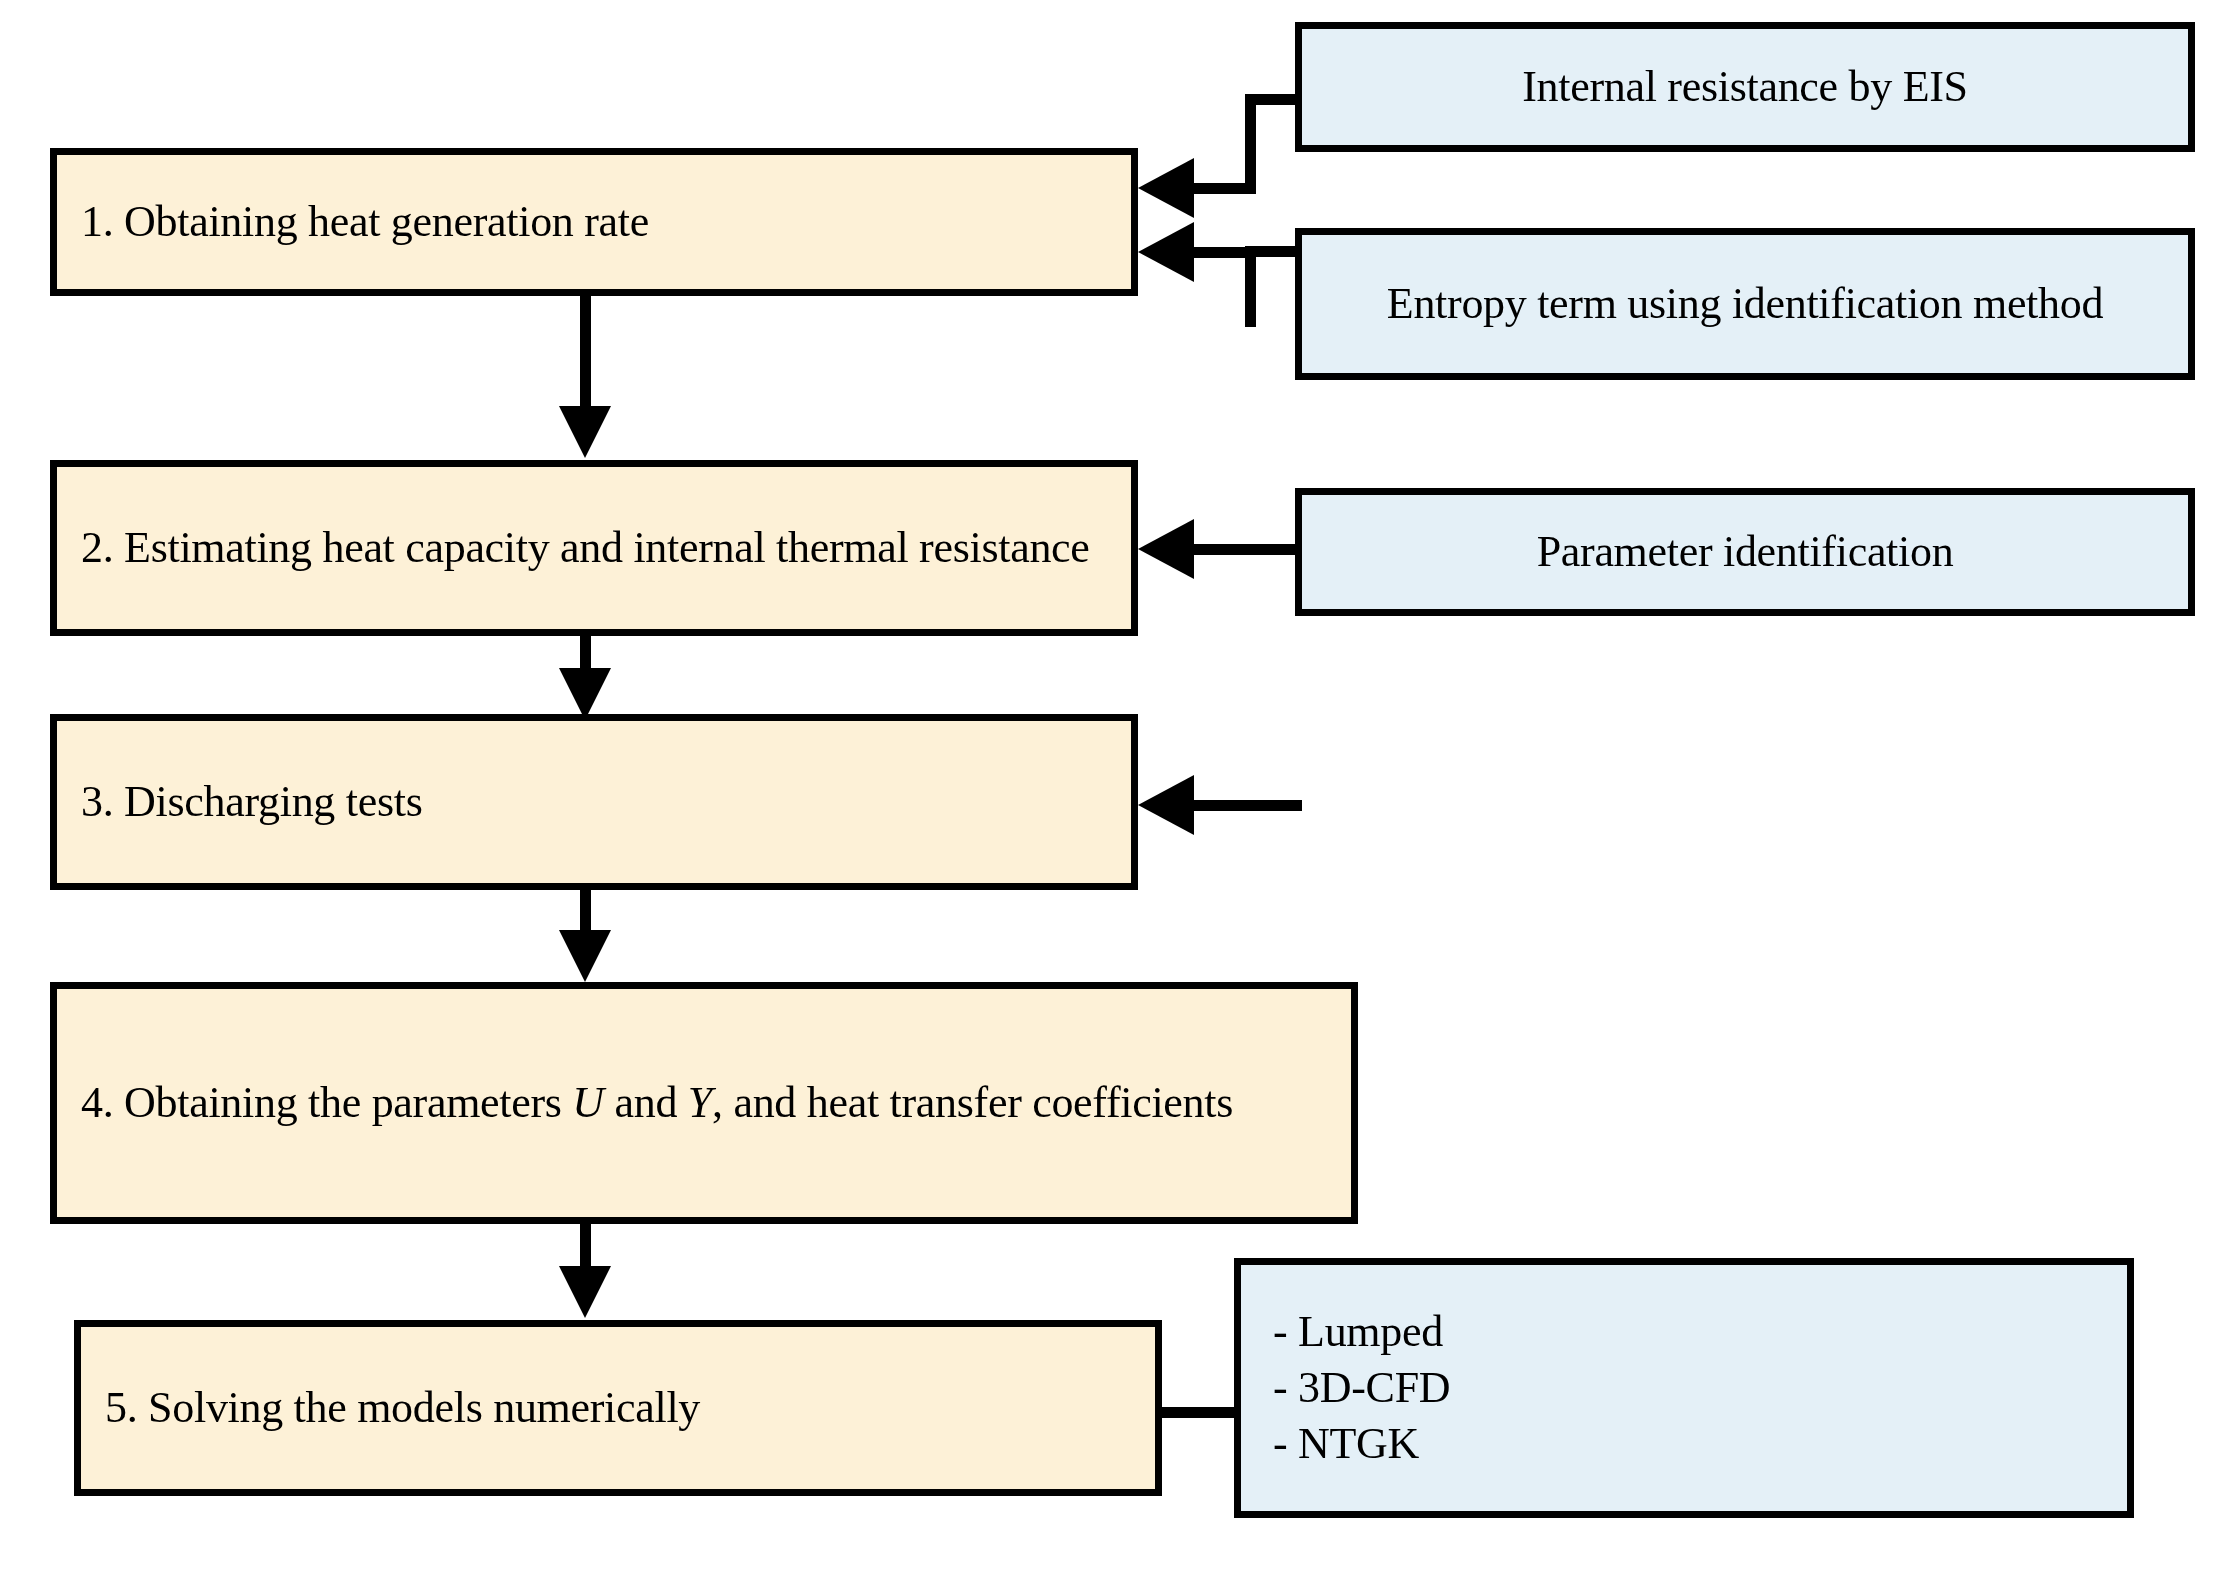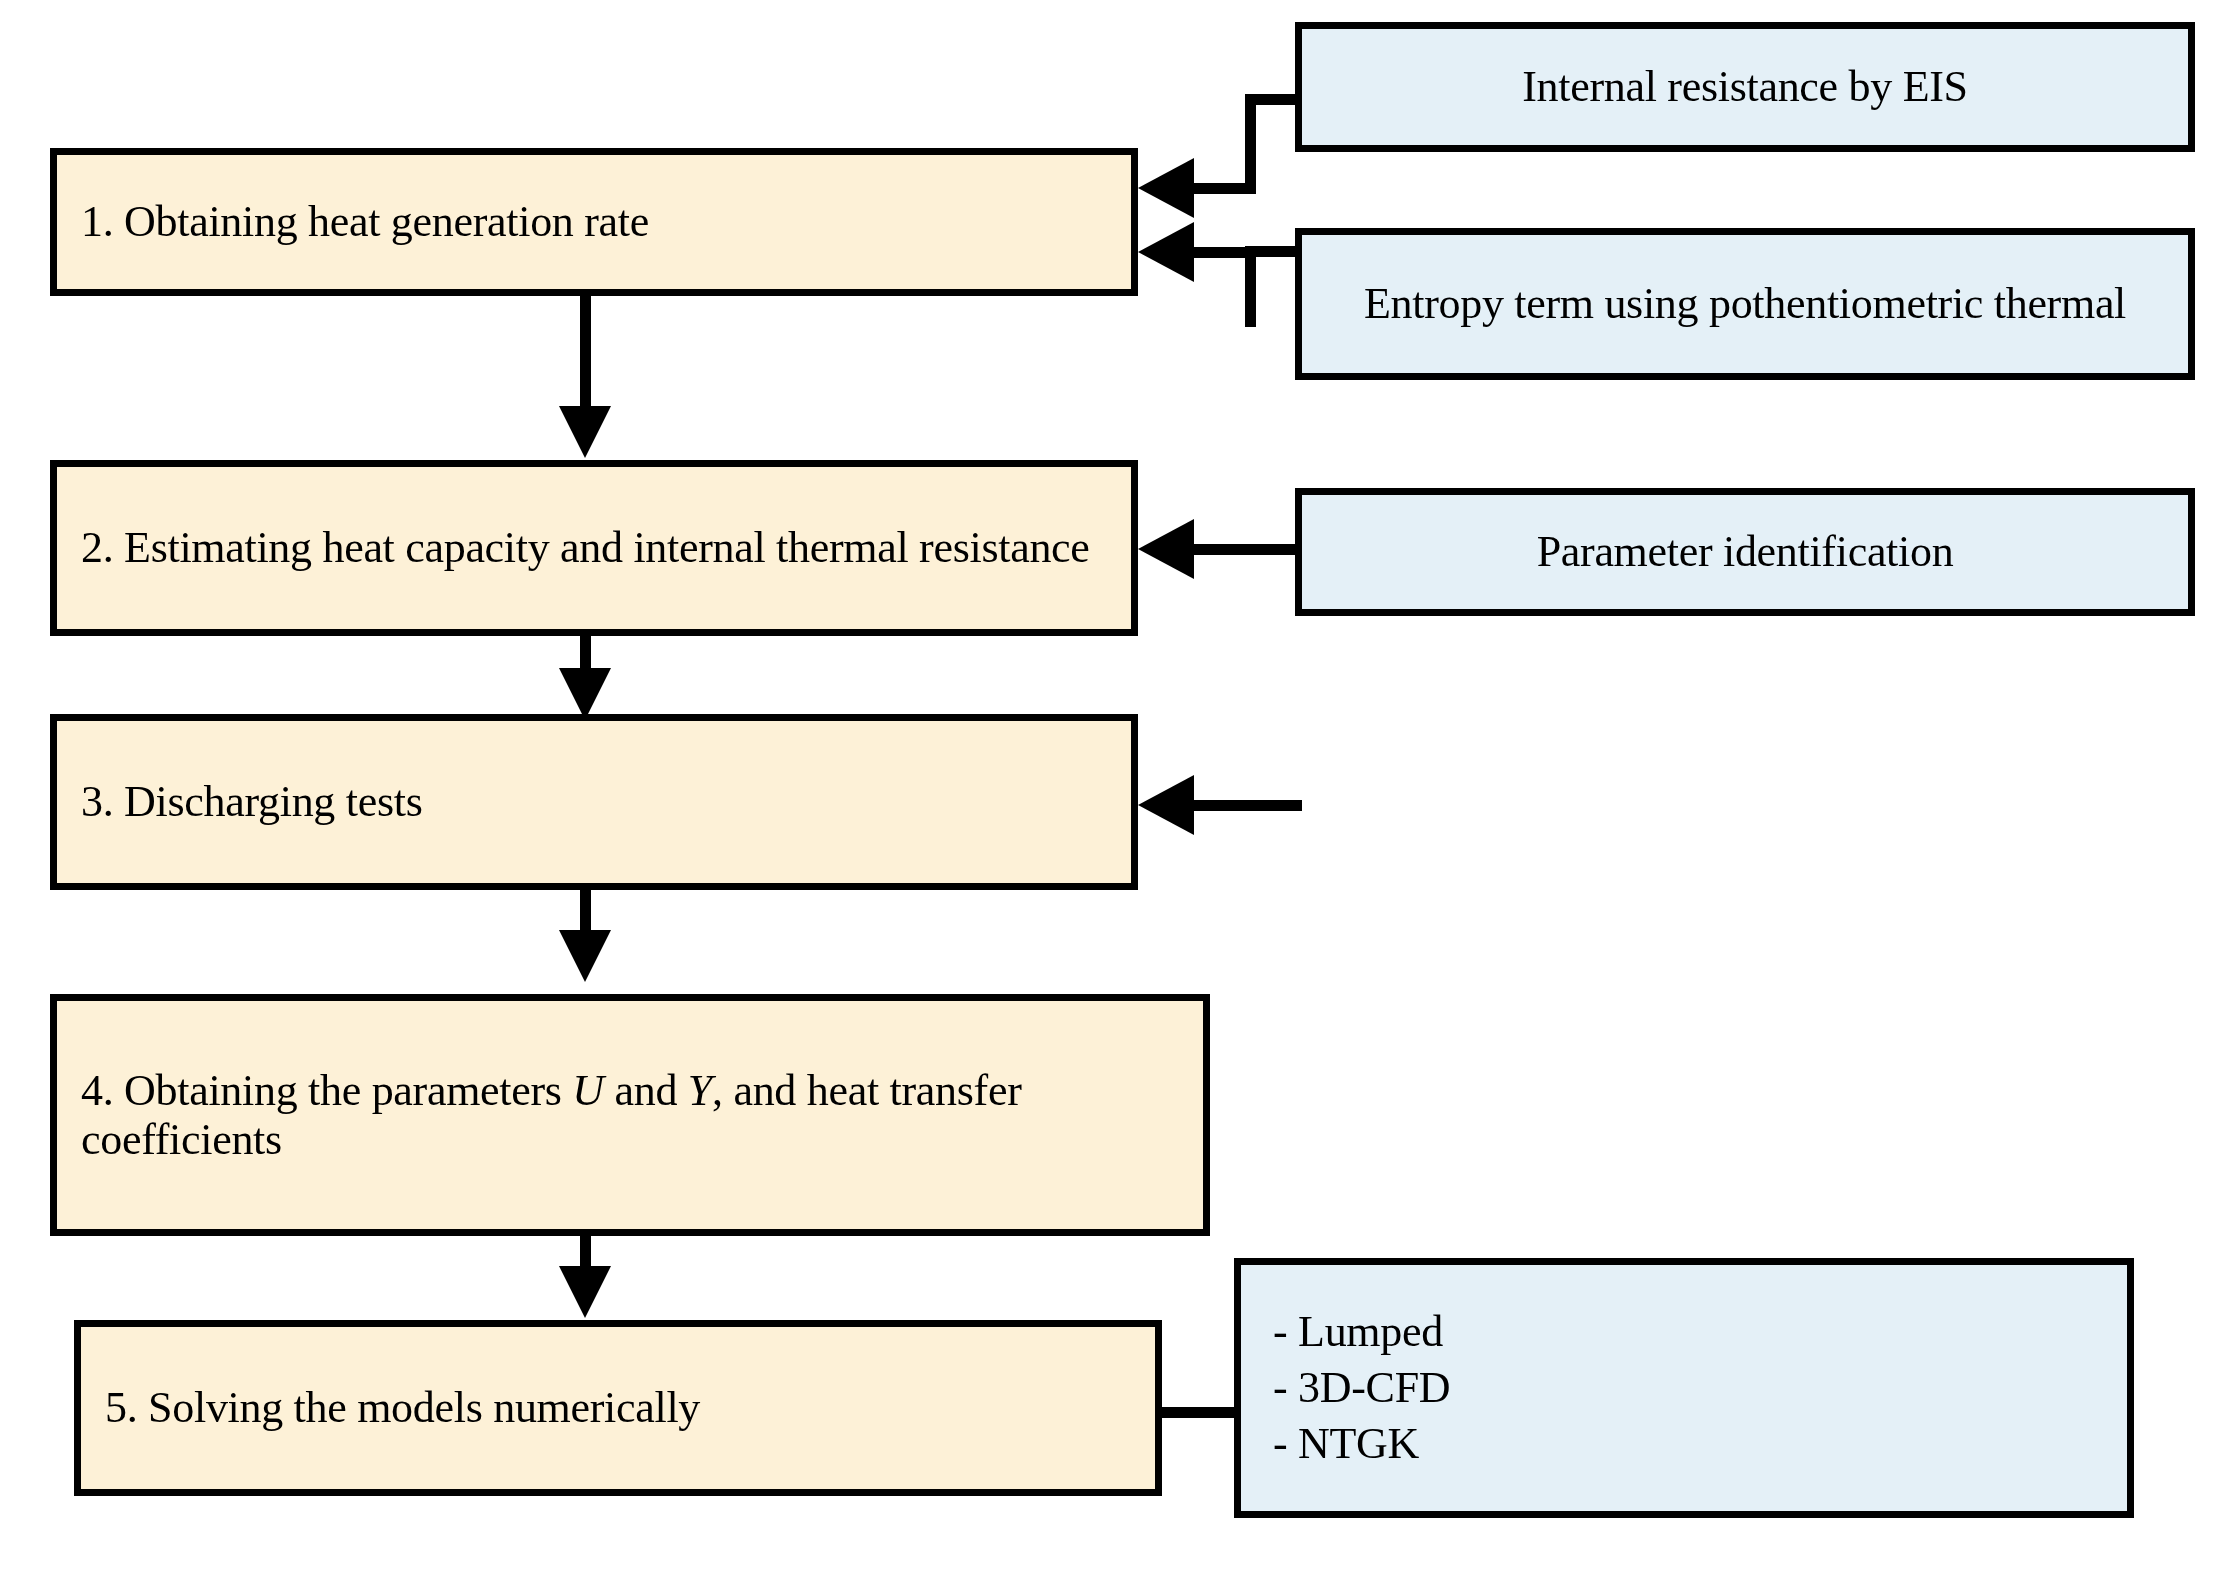--- a/index.html
+++ b/index.html
@@ -143,34 +143,34 @@
   </div>
 
   <div class="node step" style="left:50px; top:460px; width:1088px; height:176px;">
     <div class="txt">2. Estimating heat capacity and internal thermal resistance</div>
   </div>
 
   <div class="node step" style="left:50px; top:714px; width:1088px; height:176px;">
     <div class="txt">3. Discharging tests</div>
   </div>
 
-  <div class="node step" style="left:50px; top:982px; width:1160px; height:242px;margin-top:12px;">
+  <div class="node step" style="left:50px; top:982px; width:1308px; height:242px;">
     <div class="txt"><span>4. Obtaining  the parameters </span><i>U</i><span> and </span><i>Y</i><span>, and heat transfer coefficients</span></div>
   </div>
 
   <div class="node step" style="left:50px; top:1320px; width:1088px; height:176px;margin-left:24px;">
     <div class="txt">5. Solving the models numerically</div>
   </div>
 
   <div class="node aux" style="left:1295px; top:22px; width:900px; height:130px;">
     <div class="txt">Internal resistance by EIS</div>
   </div>
 
   <div class="node aux" style="left:1295px; top:228px; width:900px; height:152px;">
-    <div class="txt">Entropy term using pothentiometric thermal</div>
+    <div class="txt">Entropy term using identification method</div>
   </div>
 
   <div class="node aux" style="left:1295px; top:488px; width:900px; height:128px;">
     <div class="txt">Parameter identification</div>
   </div>
 
 
   <div class="node aux listbox" style="left:1234px; top:1258px; width:900px; height:260px;">
     <div class="txt">
       <div>- Lumped</div>

